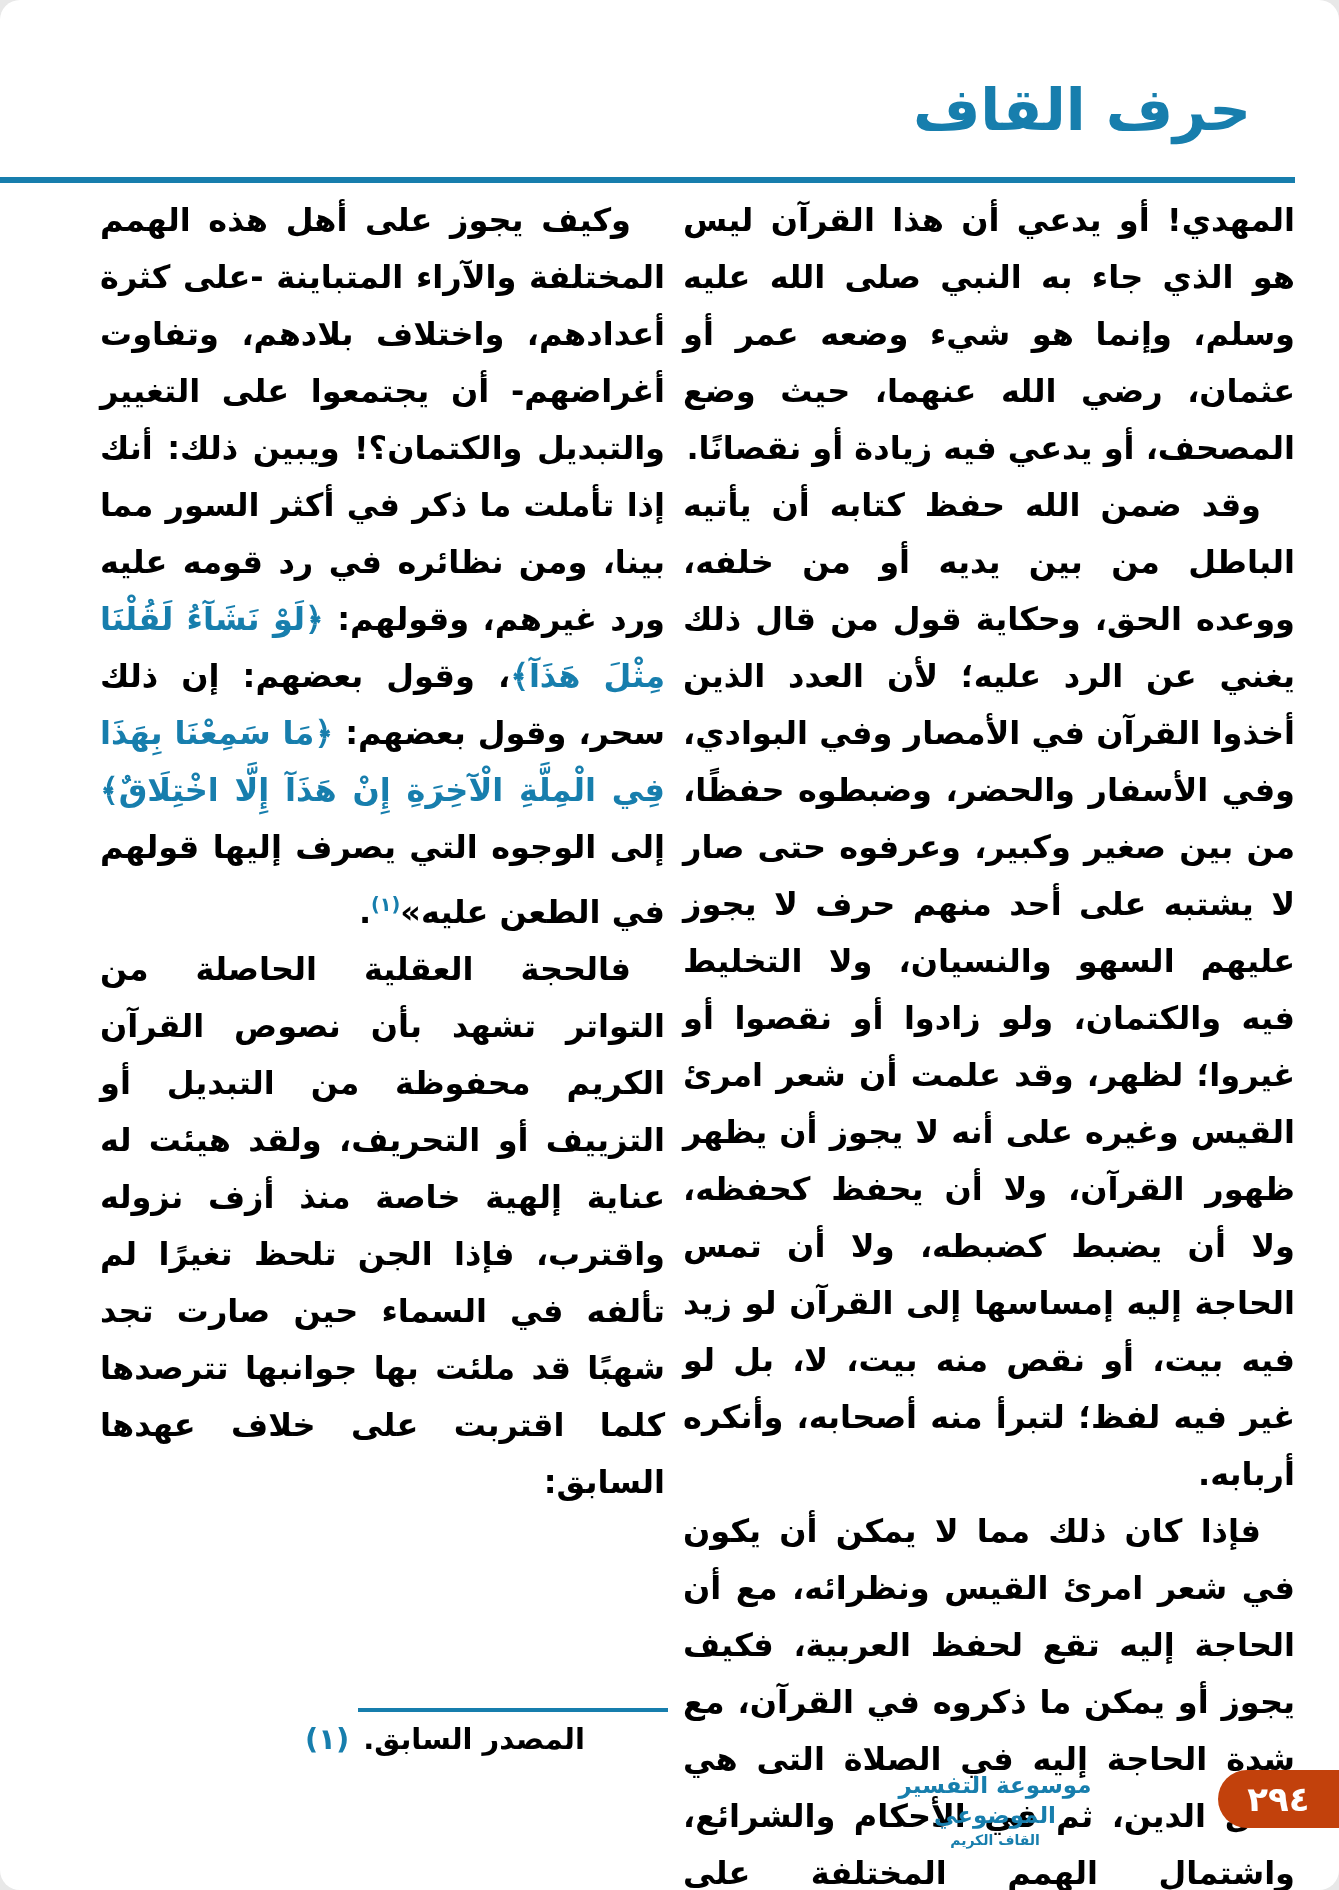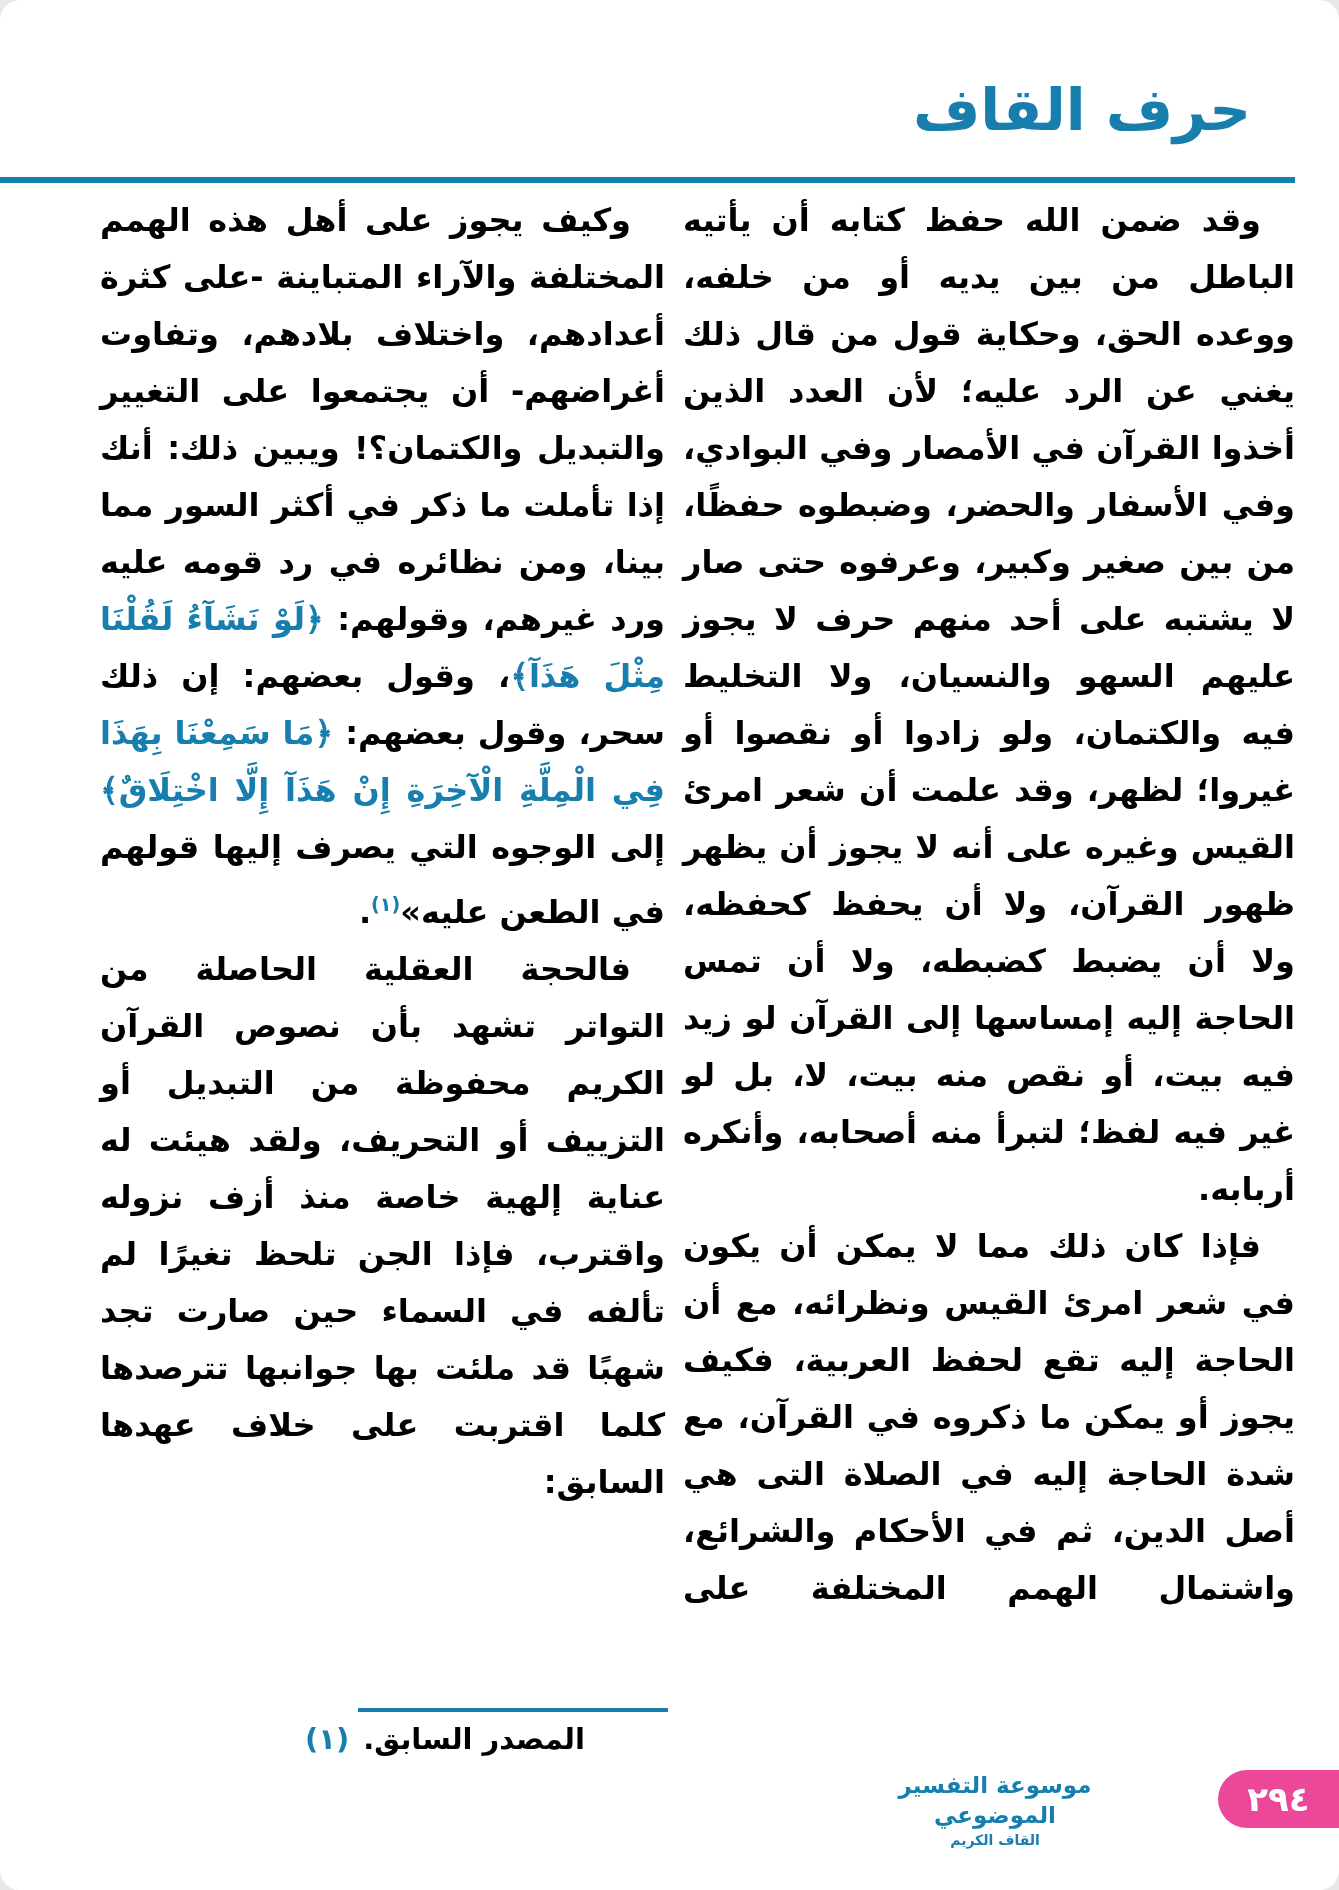--- a/index.html
+++ b/index.html
@@ -41,35 +41,36 @@
   .footnote .fn-marker { color:#177ead; }
   .footnote .fn-text { color:#000; direction:rtl; }
   .book-logo {
     position:absolute; top:1770px; left:865px; width:260px;
     direction:rtl; text-align:center; color:#177ead;
   }
   .book-logo .l1 { font-size:23px; font-weight:bold; line-height:30px; }
   .book-logo .l2 { font-size:14px; font-weight:bold; line-height:20px; }
   .page-number-badge {
     position:absolute; top:1770px; right:0; width:121px; height:58px;
-    background:#ec4899; border-radius:29px 0 0 29px;
+    background:#c2410c; border-radius:29px 0 0 29px;
     display:flex; align-items:center; justify-content:center;
     color:#ffffff; font-size:34px; font-weight:bold;
   }
 </style>
 </head>
 <body>
 
 <div class="page">
 
   <div class="page-title">حرف القاف</div>
 
   <div class="header-rule"></div>
 
   <div class="col col-right">
+      <p><span class="body">المهدي! أو يدعي أن هذا القرآن ليس هو الذي جاء به النبي صلى الله عليه وسلم، وإنما هو شيء وضعه عمر أو عثمان، رضي الله عنهما، حيث وضع المصحف، أو يدعي فيه زيادة أو نقصانًا.</span></p>
       <p class="indent"><span class="body">وقد ضمن الله حفظ كتابه أن يأتيه الباطل من بين يديه أو من خلفه، ووعده الحق، وحكاية قول من قال ذلك يغني عن الرد عليه؛ لأن العدد الذين أخذوا القرآن في الأمصار وفي البوادي، وفي الأسفار والحضر، وضبطوه حفظًا، من بين صغير وكبير، وعرفوه حتى صار لا يشتبه على أحد منهم حرف لا يجوز عليهم السهو والنسيان، ولا التخليط فيه والكتمان، ولو زادوا أو نقصوا أو غيروا؛ لظهر، وقد علمت أن شعر امرئ القيس وغيره على أنه لا يجوز أن يظهر ظهور القرآن، ولا أن يحفظ كحفظه، ولا أن يضبط كضبطه، ولا أن تمس الحاجة إليه إمساسها إلى القرآن لو زيد فيه بيت، أو نقص منه بيت، لا، بل لو غير فيه لفظ؛ لتبرأ منه أصحابه، وأنكره أربابه.</span></p>
       <p class="indent cont"><span class="body">فإذا كان ذلك مما لا يمكن أن يكون في شعر امرئ القيس ونظرائه، مع أن الحاجة إليه تقع لحفظ العربية، فكيف يجوز أو يمكن ما ذكروه في القرآن، مع شدة الحاجة إليه في الصلاة التى هي أصل الدين، ثم في الأحكام والشرائع، واشتمال الهمم المختلفة على</span></p>
     </div>
 
   <div class="col col-left">
       <p class="indent"><span class="body">وكيف يجوز على أهل هذه الهمم المختلفة والآراء المتباينة -على كثرة أعدادهم، واختلاف بلادهم، وتفاوت أغراضهم- أن يجتمعوا على التغيير والتبديل والكتمان؟! ويبين ذلك: أنك إذا تأملت ما ذكر في أكثر السور مما بينا، ومن نظائره في رد قومه عليه ورد غيرهم، وقولهم: </span><span class="quran">﴿لَوْ نَشَآءُ لَقُلْنَا مِثْلَ هَذَآ﴾</span><span class="body">، وقول بعضهم: إن ذلك سحر، وقول بعضهم: </span><span class="quran">﴿مَا سَمِعْنَا بِهَذَا فِي الْمِلَّةِ الْآخِرَةِ إِنْ هَذَآ إِلَّا اخْتِلَاقٌ﴾</span><span class="body"> إلى الوجوه التي يصرف إليها قولهم في الطعن عليه»</span><span class="marker">(١)</span><span class="body">.</span></p>
       <p class="indent cont"><span class="body">فالحجة العقلية الحاصلة من التواتر تشهد بأن نصوص القرآن الكريم محفوظة من التبديل أو التزييف أو التحريف، ولقد هيئت له عناية إلهية خاصة منذ أزف نزوله واقترب، فإذا الجن تلحظ تغيرًا لم تألفه في السماء حين صارت تجد شهبًا قد ملئت بها جوانبها تترصدها كلما اقتربت على خلاف عهدها السابق: </span></p>
     </div>
 
   <div class="footnote-separator"></div>

